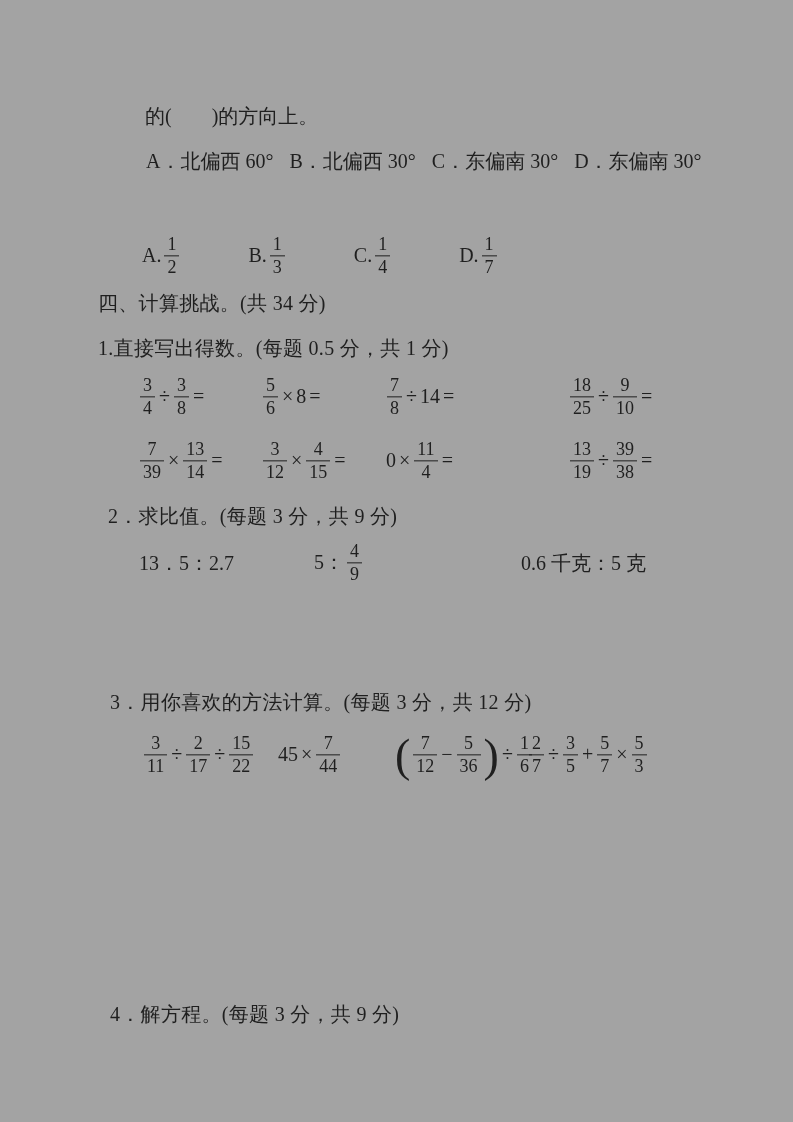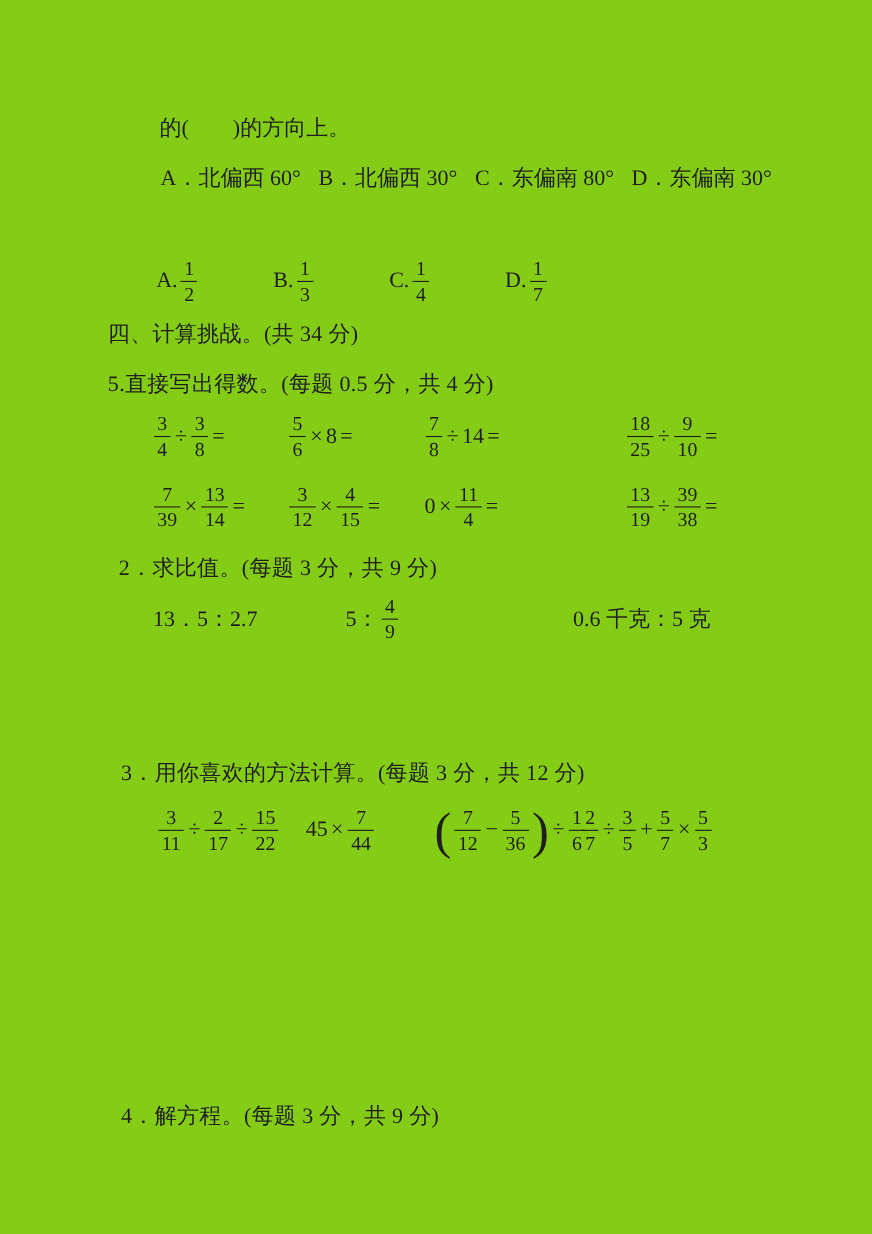--- a/index.html
+++ b/index.html
@@ -1,19 +1,19 @@
 <!DOCTYPE html>
 <html><head>
 <meta charset="utf-8">
 <style>
   html,body{margin:0;padding:0;background:#ffffff;}
   .page{
     position:relative;
     width:793px;height:1122px;
-    background:#84cc16;
+    background:#a3a3a3;
     color:#1f1f1f;
     font-family:"Liberation Serif","DejaVu Serif",serif;
     font-size:20px;
     overflow:hidden;
   }
   .line{position:absolute;white-space:nowrap;}
   .heading{position:absolute;white-space:nowrap;letter-spacing:0.3px;}
   .choices-row{position:absolute;display:flex;gap:16px;white-space:nowrap;}
   .expr{position:absolute;display:flex;align-items:center;white-space:nowrap;transform:translateY(-50%);}
   .options-row{position:absolute;display:flex;gap:66px;transform:translateY(-50%);}
@@ -28,21 +28,21 @@
 </head>
 <body>
 
 <div class="page">
 
   <div class="line" style="top:103px;left:145px">的(　　)的方向上。</div>
 
   <div class="choices-row" style="top:148px;left:146px">
     <span>A．北偏西 60°</span>
     <span>B．北偏西 30°</span>
-    <span>C．东偏南 80°</span>
+    <span>C．东偏南 30°</span>
     <span>D．东偏南 30°</span>
   </div>
 
 
   <div class="options-row" style="top:256px;left:141px">
     <span class="expr-inline">
         <span class="txt">A.</span>
         <span class="frac">
           <span class="fnum">1</span>
           <span class="fbar"></span>
@@ -70,21 +70,21 @@
         <span class="frac">
           <span class="fnum">1</span>
           <span class="fbar"></span>
           <span class="fden">7</span>
         </span>
       </span>
   </div>
 
   <div class="heading" style="top:290px;left:98px">四、计算挑战。(共 34 分)</div>
 
-  <div class="heading" style="top:335px;left:98px">5.直接写出得数。(每题 0.5 分，共 4 分)</div>
+  <div class="heading" style="top:335px;left:98px">1.直接写出得数。(每题 0.5 分，共 1 分)</div>
 
   <div class="expr" style="top:397px;left:138px">
       <span class="frac">
         <span class="fnum">3</span>
         <span class="fbar"></span>
         <span class="fden">4</span>
       </span>
       <span class="op">÷</span>
       <span class="frac">
         <span class="fnum">3</span>

